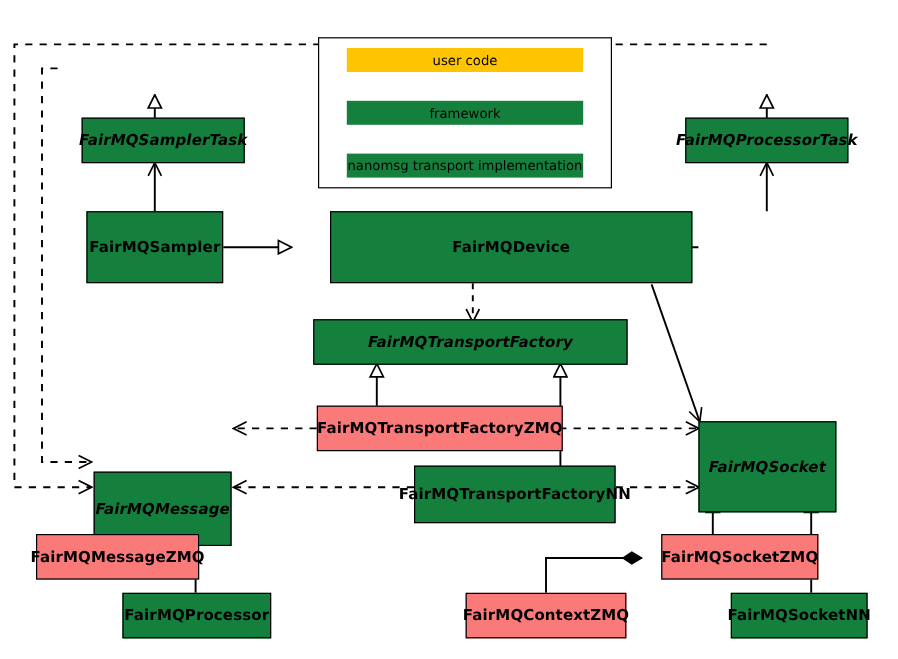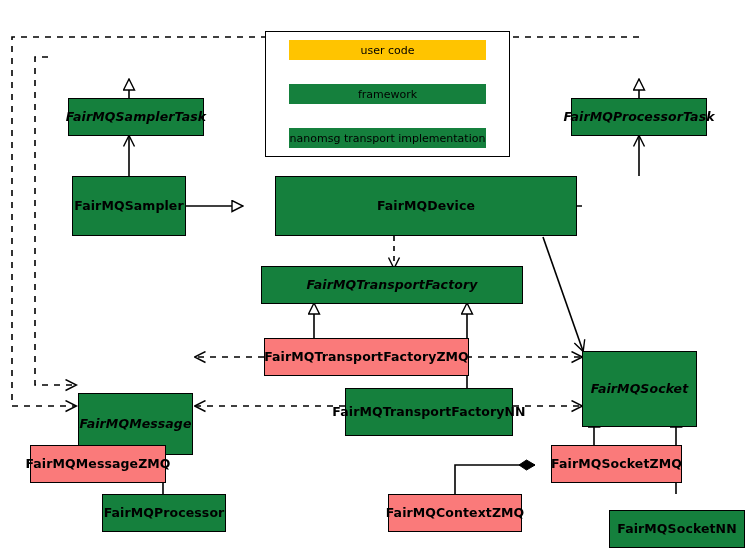--- a/index.html
+++ b/index.html
@@ -114,15 +114,15 @@
   <div class="node c-fw italic" style="left:582px;top:351px;width:115px;height:76px;">FairMQSocket</div>
 
   <div class="node c-zmq" style="left:30px;top:445px;width:136px;height:38px;">FairMQMessageZMQ</div>
 
   <div class="node c-nn" style="left:102px;top:494px;width:124px;height:38px;">FairMQProcessor</div>
 
   <div class="node c-zmq" style="left:388px;top:494px;width:134px;height:38px;">FairMQContextZMQ</div>
 
   <div class="node c-zmq" style="left:551px;top:445px;width:131px;height:38px;">FairMQSocketZMQ</div>
 
-  <div class="node c-nn" style="left:609px;top:494px;width:136px;height:38px;margin-top:16px;">FairMQSocketNN</div>
+  <div class="node c-nn" style="left:609px;top:494px;width:114px;height:38px;">FairMQSocketNN</div>
 
 </div>
 
 </body></html>

